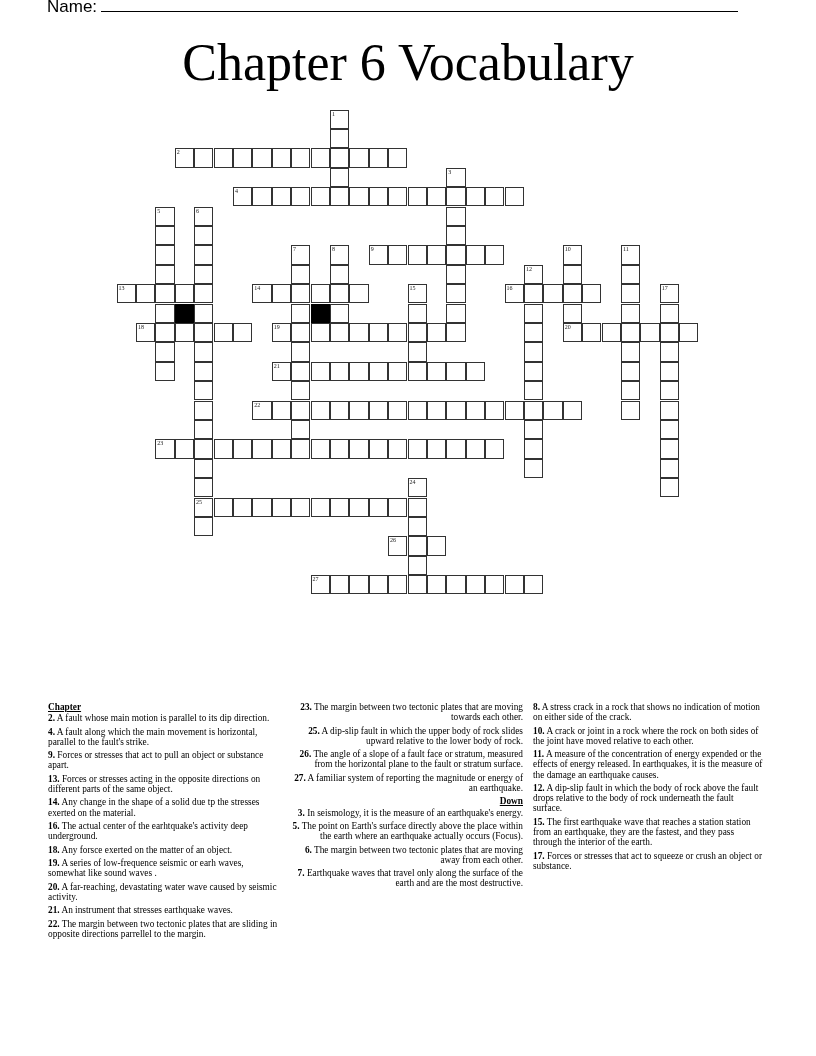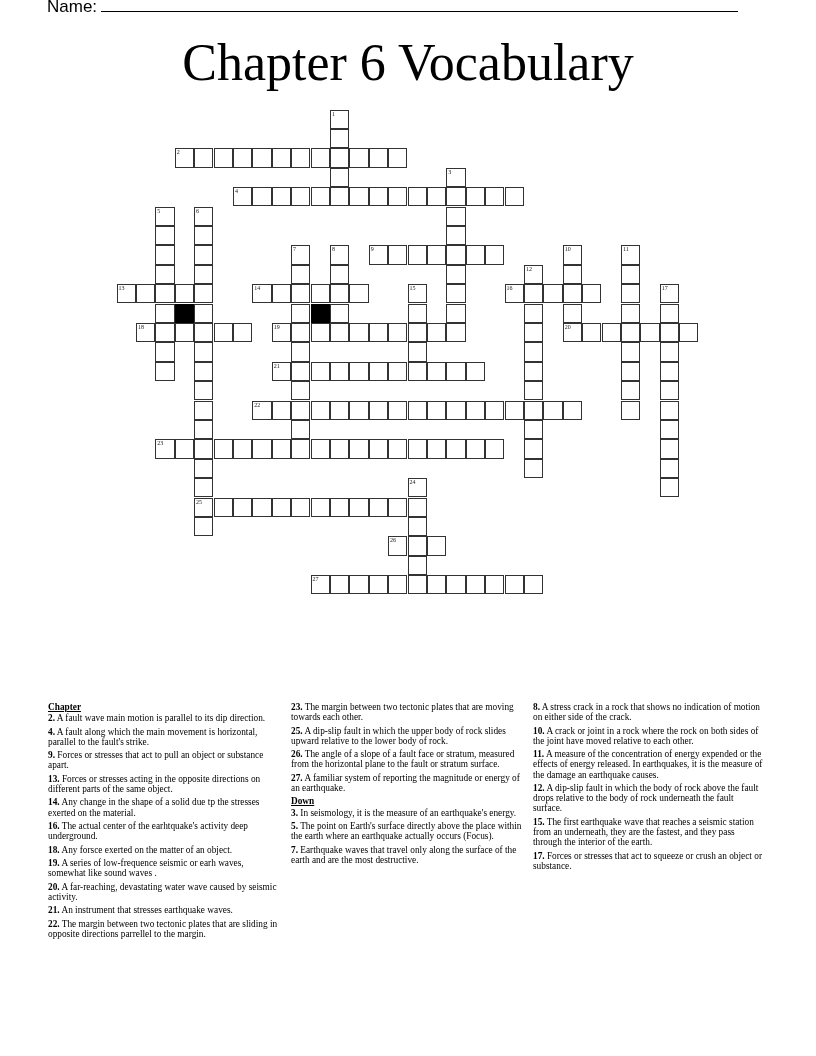--- a/index.html
+++ b/index.html
@@ -6,21 +6,21 @@
   body { width: 816px; height: 1056px; position: relative; overflow: hidden; font-family: "Liberation Serif", serif; color: #000; }
   .name-line { position: absolute; left: 47px; top: -3px; font-family: "Liberation Sans", sans-serif; font-size: 17px; white-space: nowrap; }
   .name-line .blank { display: inline-block; width: 637px; border-bottom: 1px solid #000; height: 14px; vertical-align: baseline; margin-left: 4px; }
   .title { position: absolute; left: 0; top: 33px; width: 816px; text-align: center; font-family: "Liberation Serif", serif; font-size: 52px; line-height: 60px; }
   #grid { position: absolute; left: 0; top: 0; width: 816px; height: 680px; }
   .cell { position: absolute; width: 19.4px; height: 19.4px; box-sizing: border-box; border: 1px solid #333; background: #fff; margin-left: -0.5px; margin-top: -0.5px; }
   .cell.black { background: #000; border-color: #000; }
   .cell .num { position: absolute; left: 1px; top: 0px; font-size: 6px; line-height: 7px; font-family: "Liberation Serif", serif; color: #222; }
   .clues { position: absolute; top: 702px; font-size: 9.3px; line-height: 10.2px; }
   .col1 { left: 48px; width: 232px; }
-  .col2 { left: 291px; width: 232px; }
+  .col2 { left: 291px; width: 232px; text-align: right; }
   .col3 { left: 533px; width: 232px; }
   .clue { margin: 0 0 3.2px 0; }
   .clue b { font-weight: bold; }
   .section-head { font-weight: bold; text-decoration: underline; margin: 0 0 1px 0; }
 </style>
 </head>
 <body>
 
 <div class="name-line">
   <span>Name:</span><span class="blank"></span>
@@ -302,44 +302,45 @@
     <div class="cell" style="left: 466.2px; top: 575.6px;"></div>
     <div class="cell" style="left: 485.6px; top: 575.6px;"></div>
     <div class="cell" style="left: 505px; top: 575.6px;"></div>
     <div class="cell" style="left: 524.4px; top: 575.6px;"></div>
     <div class="cell black" style="left: 175.2px; top: 304px;"></div>
     <div class="cell black" style="left: 311px; top: 304px;"></div>
   </div>
 
 <div class="clues col1">
   <div class="section-head">Chapter</div>
-  <div class="clue"><b>2.</b> <span>A fault wave main motion is parallel to its dip direction.</span></div>
+  <div class="clue"><b>2.</b> <span>A fault whose main motion is parallel to its dip direction.</span></div>
   <div class="clue"><b>4.</b> <span>A fault along which the main movement is horizontal, parallel to the fault's strike.</span></div>
   <div class="clue"><b>9.</b> <span>Forces or stresses that act to pull an object or substance apart.</span></div>
   <div class="clue"><b>13.</b> <span>Forces or stresses acting in the opposite directions on different parts of the same object.</span></div>
   <div class="clue"><b>14.</b> <span>Any change in the shape of a solid due tp the stresses exerted on the material.</span></div>
   <div class="clue"><b>16.</b> <span>The actual center of the earhtquake's activity deep underground.</span></div>
   <div class="clue"><b>18.</b> <span>Any forsce exerted on the matter of an object.</span></div>
   <div class="clue"><b>19.</b> <span>A series of low-frequence seismic or earh waves, somewhat like sound waves .</span></div>
   <div class="clue"><b>20.</b> <span>A far-reaching, devastating water wave caused by seismic activity.</span></div>
   <div class="clue"><b>21.</b> <span>An instrument that stresses earthquake waves.</span></div>
   <div class="clue"><b>22.</b> <span>The margin between two tectonic plates that are sliding in opposite directions parrellel to the margin.</span></div>
 </div>
 
 <div class="clues col2">
   <div class="clue"><b>23.</b> <span>The margin between two tectonic plates that are moving towards each other.</span></div>
   <div class="clue"><b>25.</b> <span>A dip-slip fault in which the upper body of rock slides upward relative to the lower body of rock.</span></div>
   <div class="clue"><b>26.</b> <span>The angle of a slope of a fault face or stratum, measured from the horizontal plane to the fault or stratum surface.</span></div>
   <div class="clue"><b>27.</b> <span>A familiar system of reporting the magnitude or energy of an earthquake.</span></div>
   <div class="section-head">Down</div>
   <div class="clue"><b>3.</b> <span>In seismology, it is the measure of an earthquake's energy.</span></div>
   <div class="clue"><b>5.</b> <span>The point on Earth's surface directly above the place within the earth where an earthquake actually occurs (Focus).</span></div>
+  <div class="clue"><b>6.</b> <span>The margin between two tectonic plates that are moving away from each other.</span></div>
   <div class="clue"><b>7.</b> <span>Earthquake waves that travel only along the surface of the earth and are the most destructive.</span></div>
 </div>
 
 <div class="clues col3">
   <div class="clue"><b>8.</b> <span>A stress crack in a rock that shows no indication of motion on either side of the crack.</span></div>
   <div class="clue"><b>10.</b> <span>A crack or joint in a rock where the rock on both sides of the joint have moved relative to each other.</span></div>
   <div class="clue"><b>11.</b> <span>A measure of the concentration of energy expended or the effects of energy released. In earthquakes, it is the measure of the damage an earthquake causes.</span></div>
   <div class="clue"><b>12.</b> <span>A dip-slip fault in which the body of rock above the fault drops relative to the body of rock underneath the fault surface.</span></div>
-  <div class="clue"><b>15.</b> <span>The first earthquake wave that reaches a seismic station from an underneath, they are the fastest, and they pass through the interior of the earth.</span></div>
+  <div class="clue"><b>15.</b> <span>The first earthquake wave that reaches a station station from an earthquake, they are the fastest, and they pass through the interior of the earth.</span></div>
   <div class="clue"><b>17.</b> <span>Forces or stresses that act to squeeze or crush an object or substance.</span></div>
 </div>
 
 </body></html>

